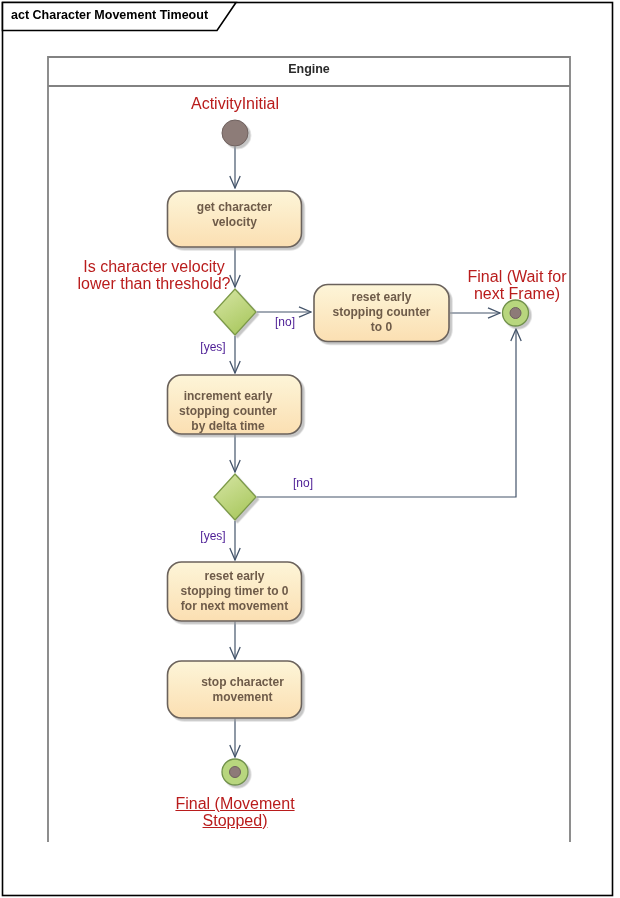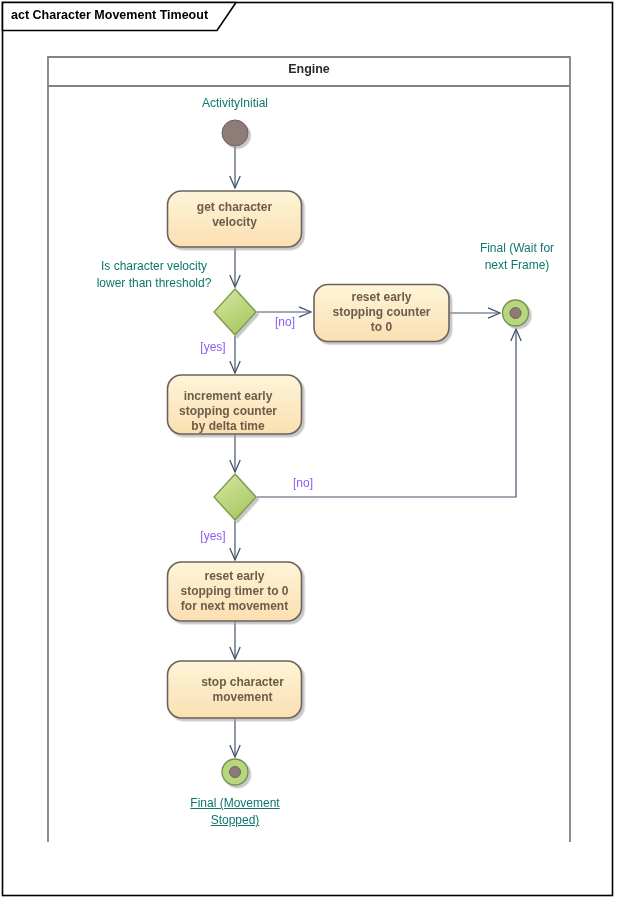--- a/index.html
+++ b/index.html
@@ -6,22 +6,22 @@
   .canvas {
     position:relative; width:620px; height:898px; background:#ffffff;
     font-family:"Liberation Sans", sans-serif; overflow:hidden;
   }
   .canvas svg.layer { position:absolute; left:0; top:0; }
   .txt { position:absolute; font-family:"Liberation Sans", sans-serif; }
   .center { text-align:center; }
   .pre { white-space:pre-line; }
   .tab-title { font-weight:bold; font-size:12.5px; color:#000000; }
   .frame-title { font-weight:bold; font-size:12.5px; color:#2b2b2b; }
-  .lbl { font-size:12px; color:#0f766e; line-height:17px; }
-  .guard { font-size:12px; color:#8b5cf6; }
+  .lbl { font-size:16px; color:#b91c1c; line-height:17px; }
+  .guard { font-size:12px; color:#4c1d95; }
   .action-text {
     display:flex; align-items:center; justify-content:center;
     font-weight:bold; font-size:12px; line-height:15px; color:#6e5b49;
   }
   .edge { stroke:#44546a; stroke-width:1.2; fill:none; }
   .action-shape { fill:url(#gAction); stroke:#6b625b; stroke-width:1.6; }
   .decision-shape { fill:url(#gDecision); stroke:#7c9a47; stroke-width:1.3; }
   .final-ring { fill:#b8d67e; stroke:#71914b; stroke-width:1.3; }
   .brown-dot { fill:#8d7b78; stroke:#6f615e; stroke-width:1; }
 </style>
@@ -100,21 +100,21 @@
 
   <div class="txt lbl center pre" style="left:72px; top:258px; width:164px;">Is character velocity
 lower than threshold?</div>
 
   <div class="txt guard center" style="left:268px; top:315px; width:34px;">[no]</div>
 
   <div class="txt action-text center pre" style="left:314px; top:284px; width:135px; height:57px;">reset early
 stopping counter
 to 0</div>
 
-  <div class="txt lbl center pre" style="left:452px; top:240px; width:130px;">Final (Wait for
+  <div class="txt lbl center pre" style="left:452px; top:268px; width:130px;">Final (Wait for
 next Frame)</div>
 
   <div class="txt guard center" style="left:191px; top:340px; width:44px;">[yes]</div>
 
   <div class="txt action-text center pre" style="left:167px; top:382px; width:122px; height:59px;">increment early
 stopping counter
 by delta time</div>
 
 
   <div class="txt guard center" style="left:286px; top:476px; width:34px;">[no]</div>

